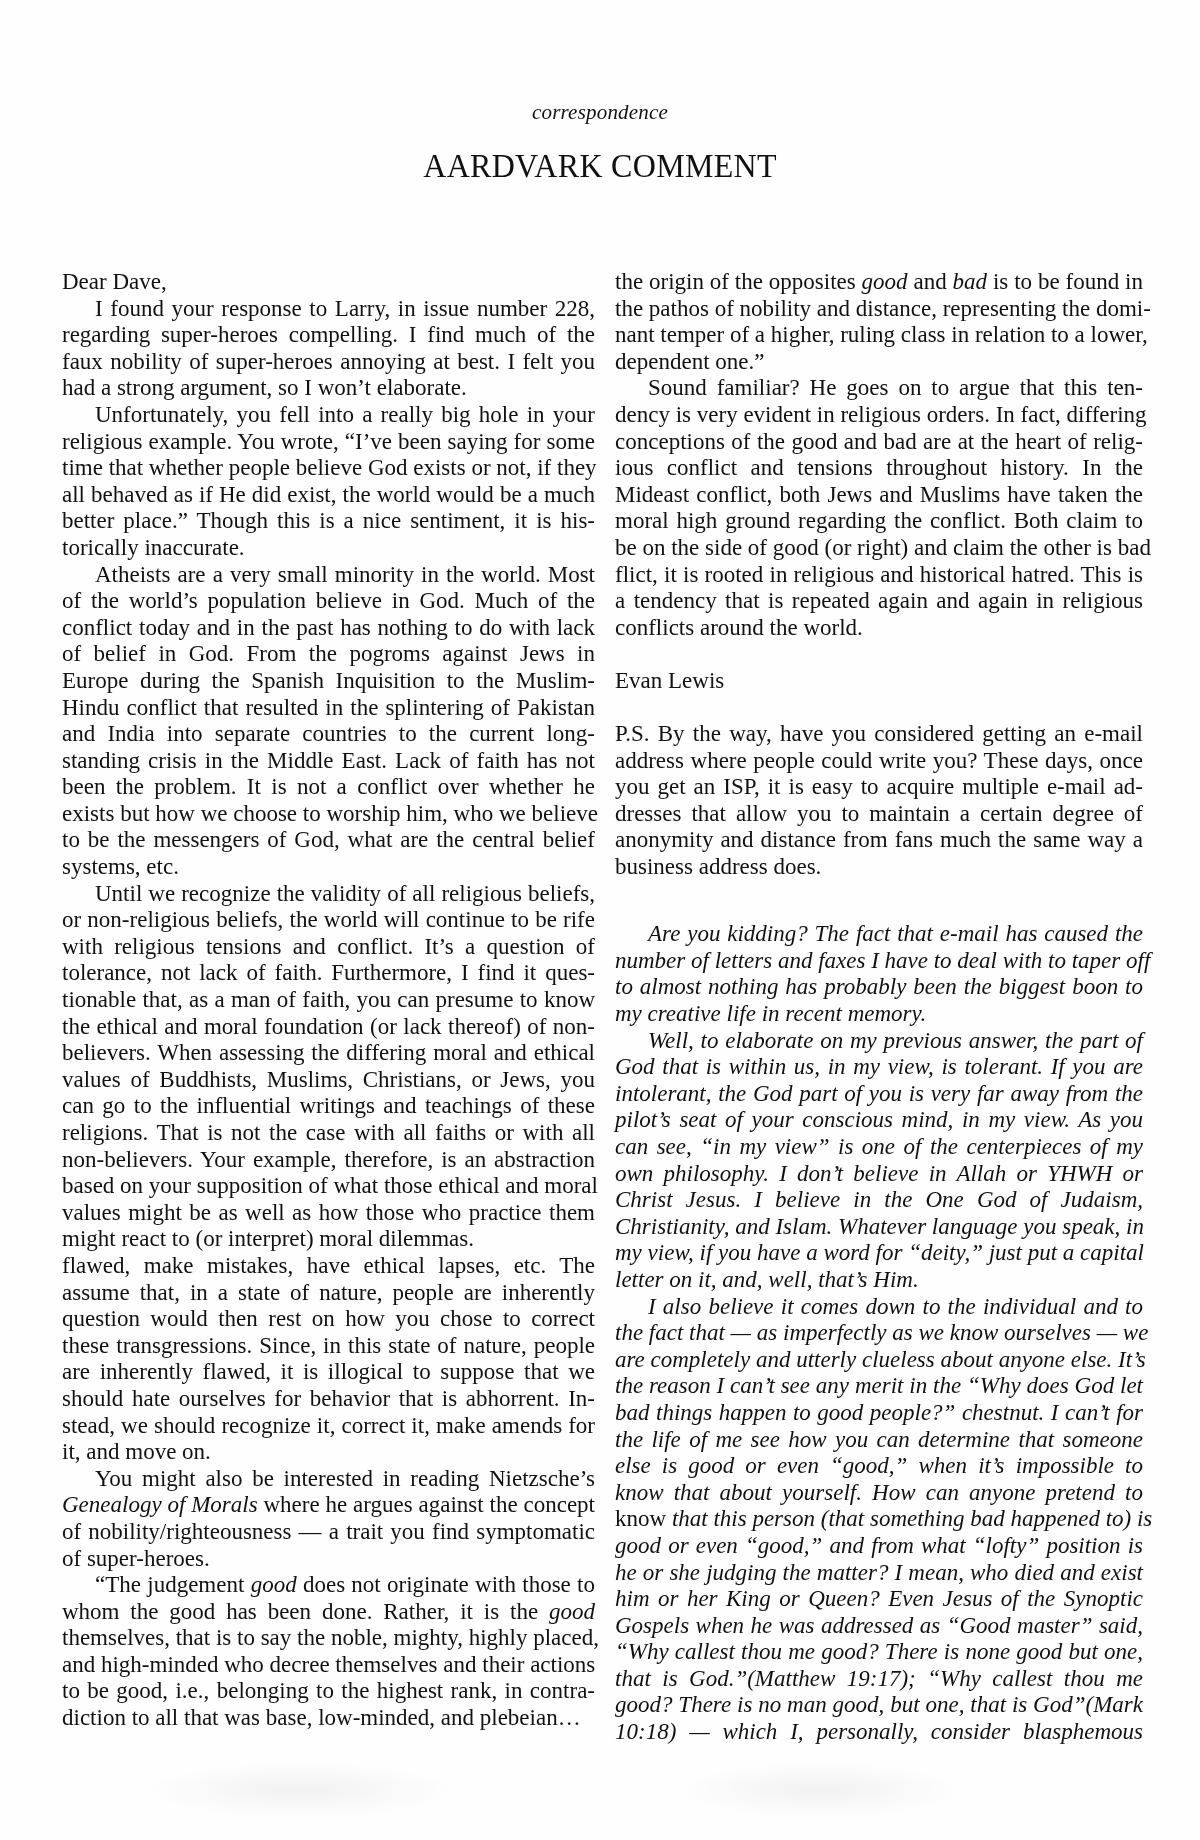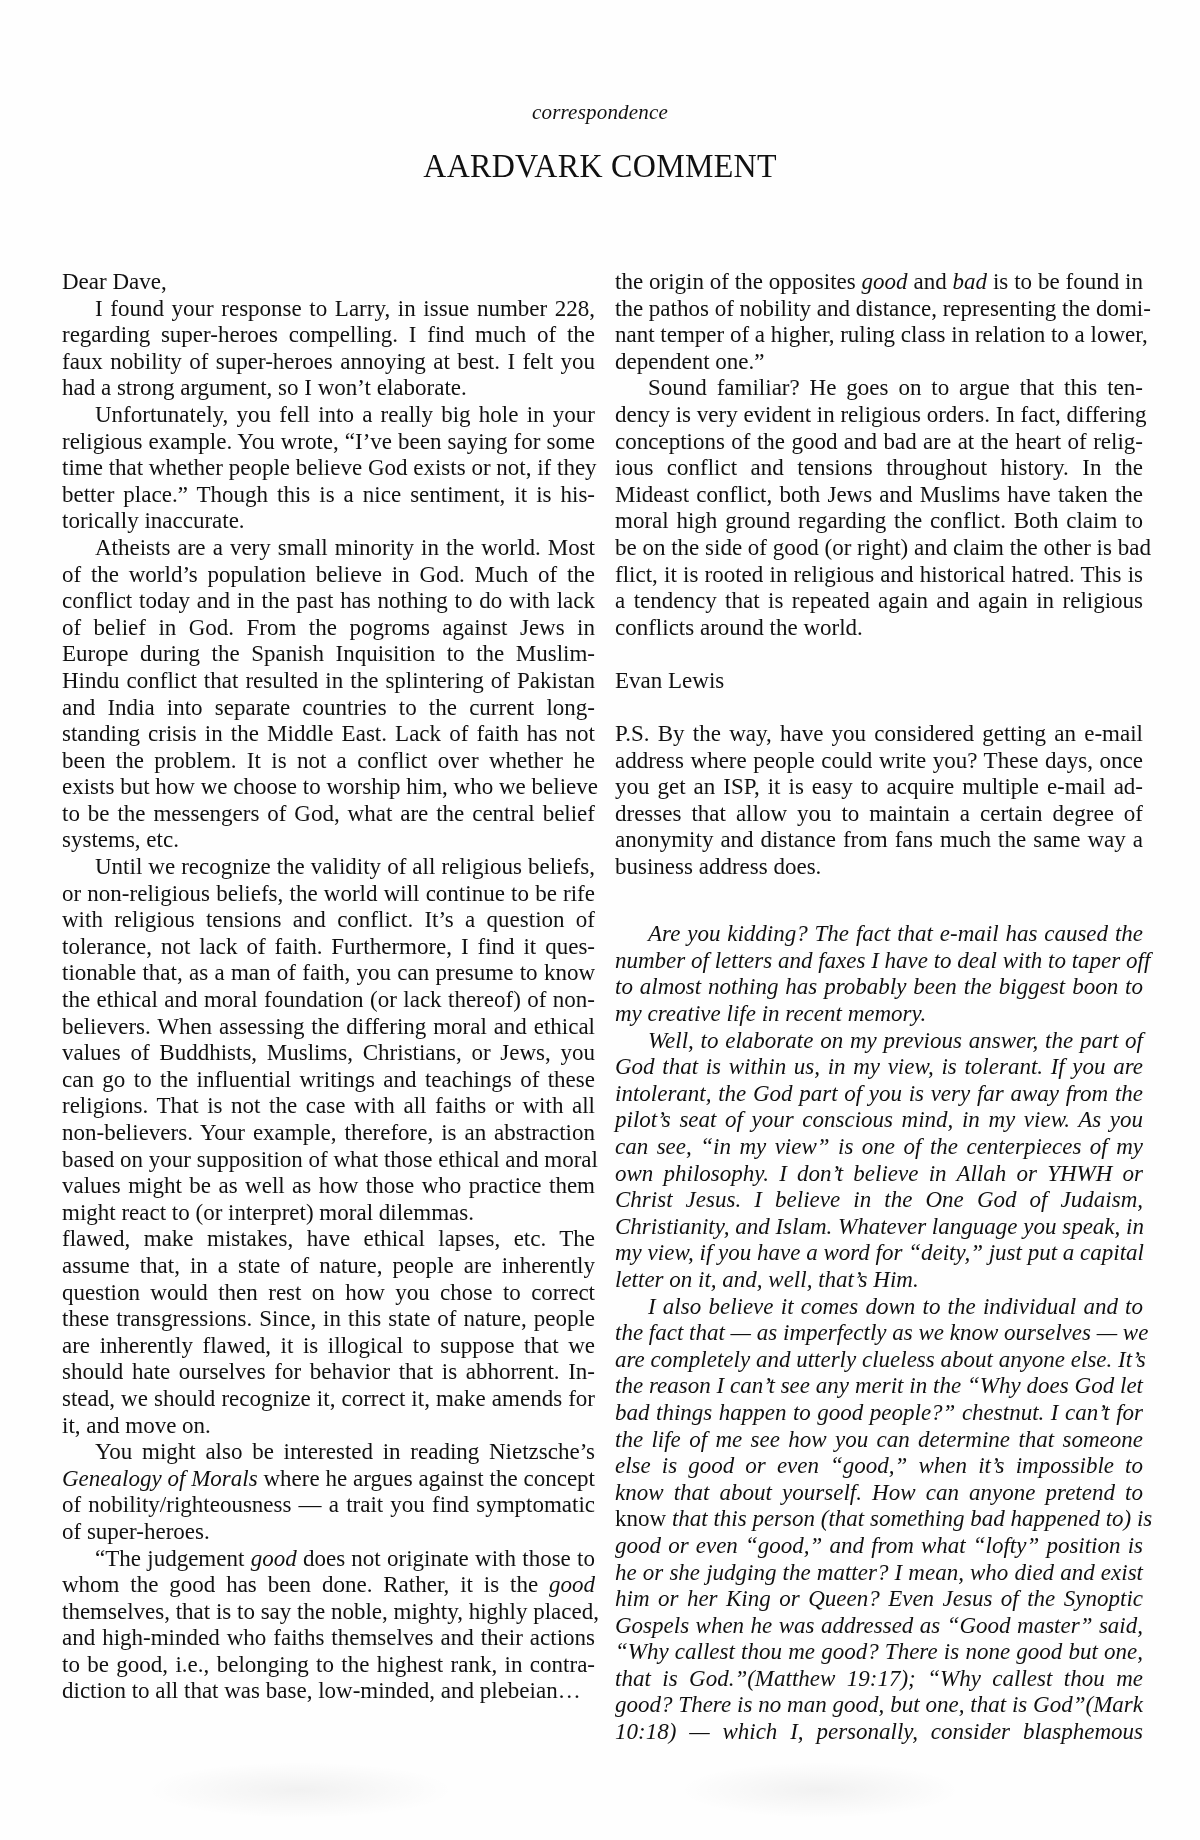--- a/index.html
+++ b/index.html
@@ -84,20 +84,21 @@
       <span class="ln indent">I found your response to Larry, in issue number 228,</span>
       <span class="ln">regarding super-heroes compelling.  I find much of the</span>
       <span class="ln">faux nobility of super-heroes annoying at best.  I felt you</span>
       <span class="ln last">had a strong argument, so I won’t elaborate.</span>
     </div>
 
     <div>
       <span class="ln indent">Unfortunately, you fell into a really big hole in your</span>
       <span class="ln">religious example.  You wrote, “I’ve been saying for some</span>
       <span class="ln">time that whether people believe God exists or not, if they</span>
+      <span class="ln">all behaved as if He did exist, the world would be a much</span>
       <span class="ln">better place.”  Though this is a nice sentiment, it is his-</span>
       <span class="ln last">torically inaccurate.</span>
     </div>
 
     <div>
       <span class="ln indent">Atheists are a very small minority in the world.  Most</span>
       <span class="ln">of the world’s population believe in God.  Much of the</span>
       <span class="ln">conflict today and in the past has nothing to do with lack</span>
       <span class="ln">of belief in God.  From the pogroms against Jews in</span>
       <span class="ln">Europe during the Spanish Inquisition to the Muslim-</span>
@@ -142,21 +143,21 @@
       <span class="ln indent">You might also be interested in reading Nietzsche’s</span>
       <span class="ln"><em>Genealogy of Morals</em><span> where he argues against the concept</span></span>
       <span class="ln">of nobility/righteousness — a trait you find symptomatic</span>
       <span class="ln last">of super-heroes.</span>
     </div>
 
     <div>
       <span class="ln indent"><span>“The judgement </span><em>good</em><span> does not originate with those to</span></span>
       <span class="ln"><span>whom the good has been done.  Rather, it is the </span><em>good</em></span>
       <span class="ln">themselves, that is to say the noble, mighty, highly placed,</span>
-      <span class="ln">and high-minded who faiths themselves and their actions</span>
+      <span class="ln">and high-minded who decree themselves and their actions</span>
       <span class="ln">to be good, i.e., belonging to the highest rank, in contra-</span>
       <span class="ln last">diction to all that was base, low-minded, and plebeian…</span>
     </div>
   </div>
 
   <div class="col right">
     <div>
       <span class="ln"><span>the origin of the opposites </span><em>good</em><span> and </span><em>bad</em><span> is to be found in</span></span>
       <span class="ln">the pathos of nobility and distance, representing the domi-</span>
       <span class="ln">nant temper of a higher, ruling class in relation to a lower,</span>

